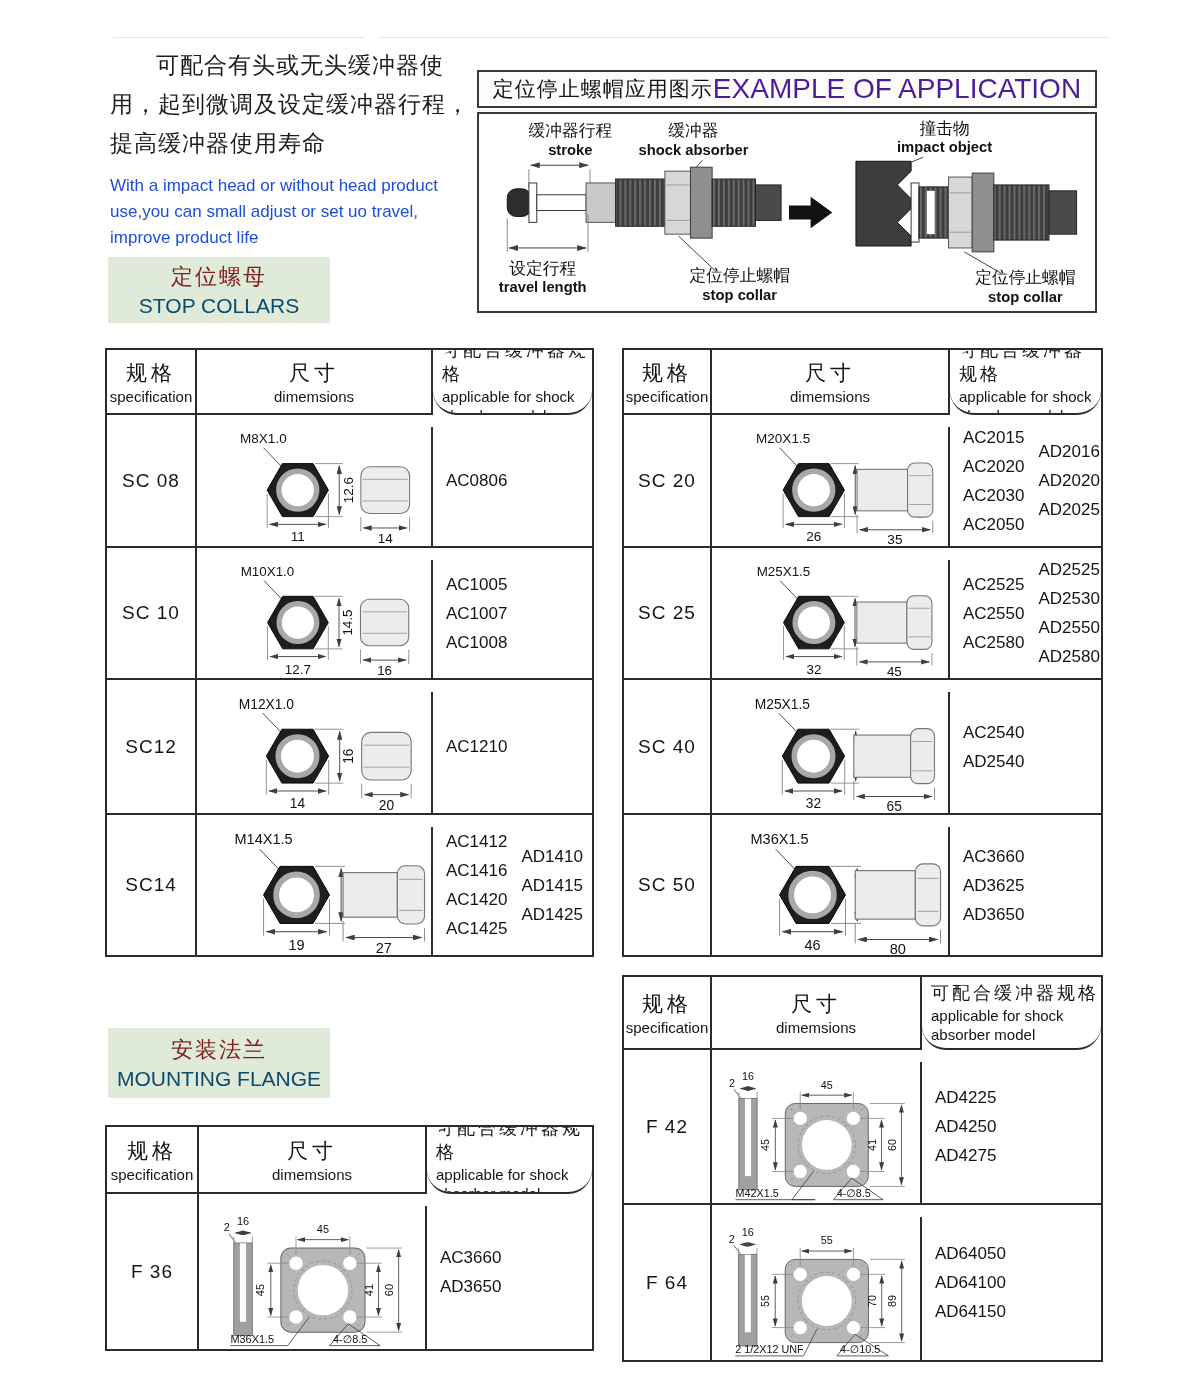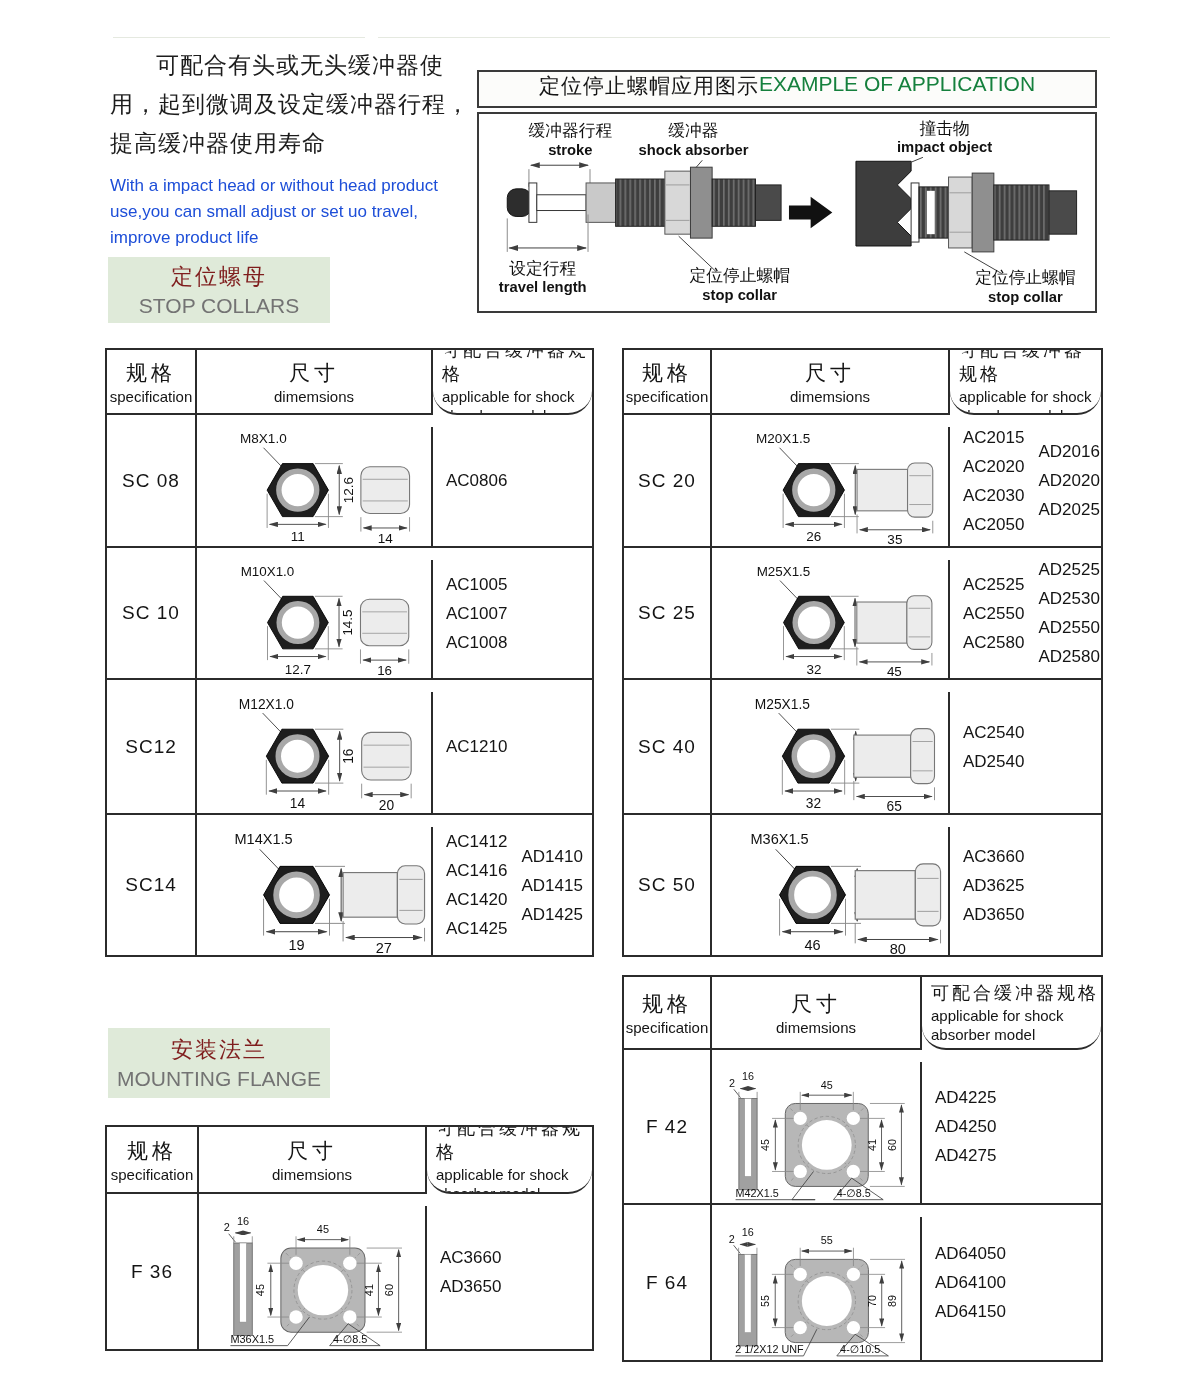--- a/index.html
+++ b/index.html
@@ -9,26 +9,26 @@
   .top-rule{position:absolute;height:1px;background:#e5e9e0;}
 
   
   .intro{position:absolute;left:110px;top:46px;width:372px;}
   .intro .zh{margin:0;font-size:23px;line-height:39px;white-space:pre-line;text-indent:2em;color:#1c1c1c;letter-spacing:1px;}
   .intro .en{margin:10px 0 0 0;font-size:17px;line-height:26px;white-space:pre-line;color:#1d4ed8;}
 
   
   .green-label{position:absolute;background:#dfead9;display:flex;flex-direction:column;align-items:center;justify-content:center;}
   .green-label .zh{font-size:22px;letter-spacing:2px;color:#7f1d1d;}
-  .green-label .en{font-size:21px;color:#737373;margin-top:2px;}
+  .green-label .en{font-size:21px;color:#0c4a6e;margin-top:2px;}
 
   
-  .app-title{position:absolute;left:477px;top:70px;width:620px;height:38px;border:2px solid #3a3a3a;background:#fcfcfa;display:flex;justify-content:center;box-sizing:border-box;}
+  .app-title{position:absolute;left:477px;top:70px;width:620px;height:38px;border:2px solid #3a3a3a;background:#fcfcfa;display:flex;align-items:center;justify-content:center;box-sizing:border-box;}
   .app-title .zh{font-size:21px;letter-spacing:1px;color:#151515;}
-  .app-title .en{font-size:21px;color:#15803d;}
+  .app-title .en{font-size:28px;color:#4c1d95;}
   .app-body{position:absolute;left:477px;top:112px;width:620px;height:201px;border:2px solid #3a3a3a;box-sizing:border-box;background:#fff;}
   .app-body svg{display:block;width:100%;height:100%;}
 
   
   .tbl{position:absolute;display:grid;border:2px solid #2b2b2b;background:#fff;box-sizing:content-box;}
   .cell{border-right:2px solid #2b2b2b;border-bottom:2px solid #2b2b2b;box-sizing:border-box;overflow:hidden;}
   .cell.no-r{border-right:none;}
   .cell.no-b{border-bottom:none;}
   .hdr{display:flex;flex-direction:column;align-items:center;justify-content:center;}
   .hdr .hzh{font-size:21px;letter-spacing:4px;color:#141414;}

